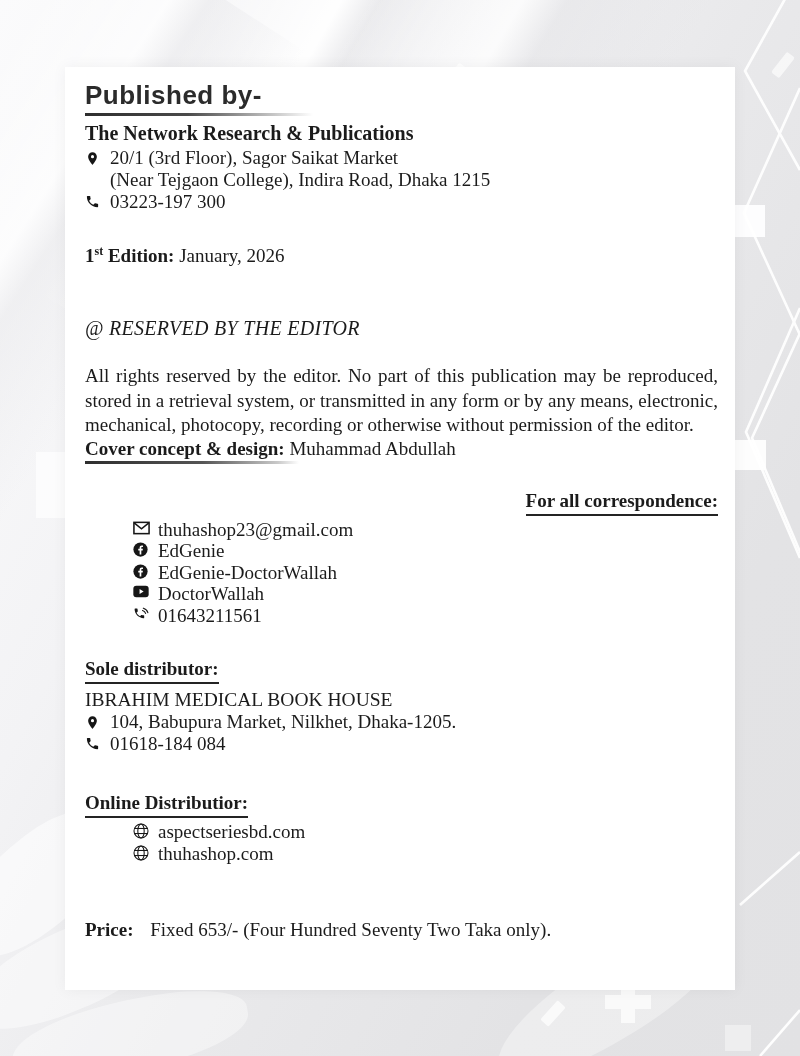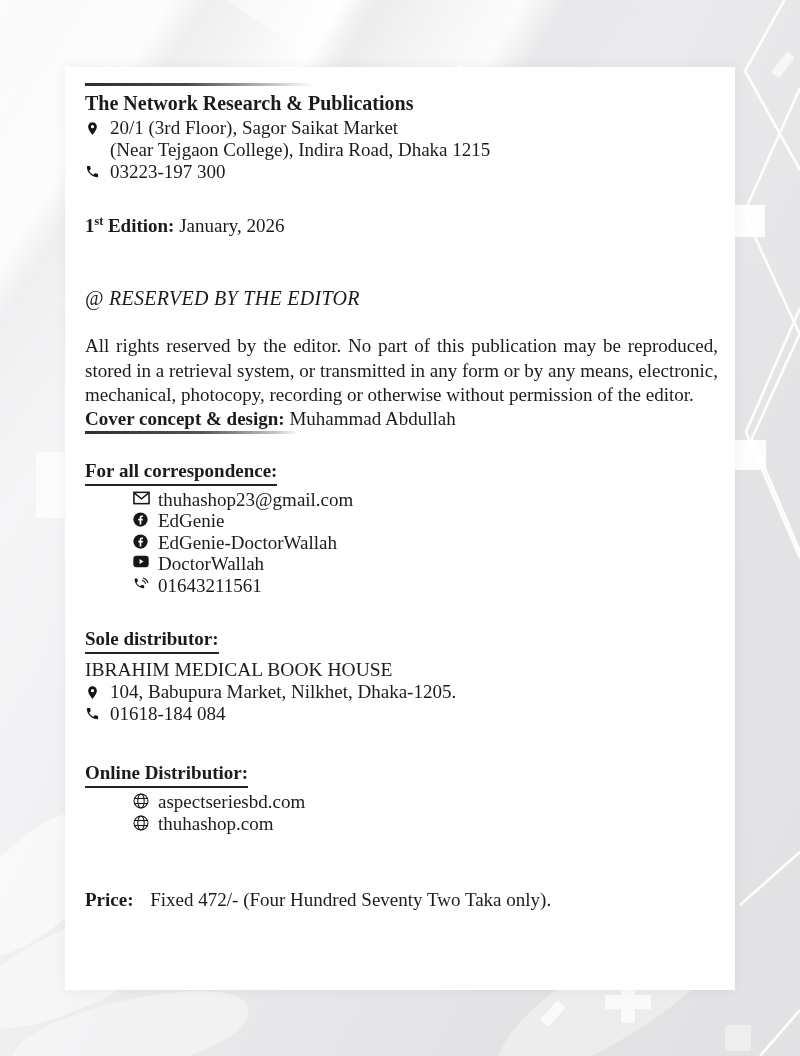--- a/index.html
+++ b/index.html
@@ -45,21 +45,21 @@
   .para{font-size:19px;line-height:24.5px;text-align:justify;margin-top:24px;}
   .labelled{font-size:19px;}
   .u-fade{display:inline-block;position:relative;font-weight:bold;}
   .u-fade::after{content:"";position:absolute;left:0;right:-14px;bottom:-4px;height:2.5px;
     background:linear-gradient(to right,#2e2e2e 0%,#555 55%,#c9c9c9 90%,rgba(255,255,255,0) 100%);}
   .sec-head{font-size:19px;font-weight:bold;line-height:22px;}
   .u-solid{display:inline-block;border-bottom:2px solid #242424;padding-bottom:2px;}
   .list{margin-top:3px;}
   .list .row{line-height:21.5px;font-size:19px;padding-left:48px;}
   .list .row .ic{margin-top:2px;}
-  .mt-corr{margin-top:30px;}
+  .mt-corr{margin-top:30px;text-align:right;}
   .mt-sole{margin-top:32px;}
   .mt-online{margin-top:37px;}
   .soletext{font-size:19.5px;line-height:23px;margin-top:4px;}
   .price{font-size:19px;margin-top:55px;}
   .price b{margin-right:12px;}
 </style>
 </head>
 <body>
 
 <div class="decor">
@@ -94,20 +94,21 @@
 
   <div class="petal p1"></div>
   <div class="petal p2"></div>
   <div class="petal p3"></div>
   <div class="petal p4"></div>
 </div>
 
 <div class="panel">
 
   <section>
+    <h1 class="h-sans">Published by-</h1>
     <div class="fadeline"></div>
     <div class="pubname">The Network Research &amp; Publications</div>
 
     <div class="row" style="margin-top:2px;">
       <span class="ic">
         <svg class="glyph" width="15" height="17" viewBox="0 0 24 24" fill="#161616">
             <path d="M12 2C8.13 2 5 5.13 5 9c0 5.25 7 13 7 13s7-7.75 7-13c0-3.87-3.13-7-7-7zm0 9.5a2.5 2.5 0 1 1 0-5 2.5 2.5 0 0 1 0 5z"></path>
           </svg>
       </span>
       <span class="tx">
@@ -252,16 +253,16 @@
             </svg>
         </span>
         <span class="tx">thuhashop.com</span>
       </div>
 
     </div>
   </section>
 
   <div class="price">
     <b>Price:</b>
-    <span>Fixed 472/- (Four Hundred Seventy Two Taka only).</span>
+    <span>Fixed 653/- (Four Hundred Seventy Two Taka only).</span>
   </div>
 
 </div>
 
 </body></html>

